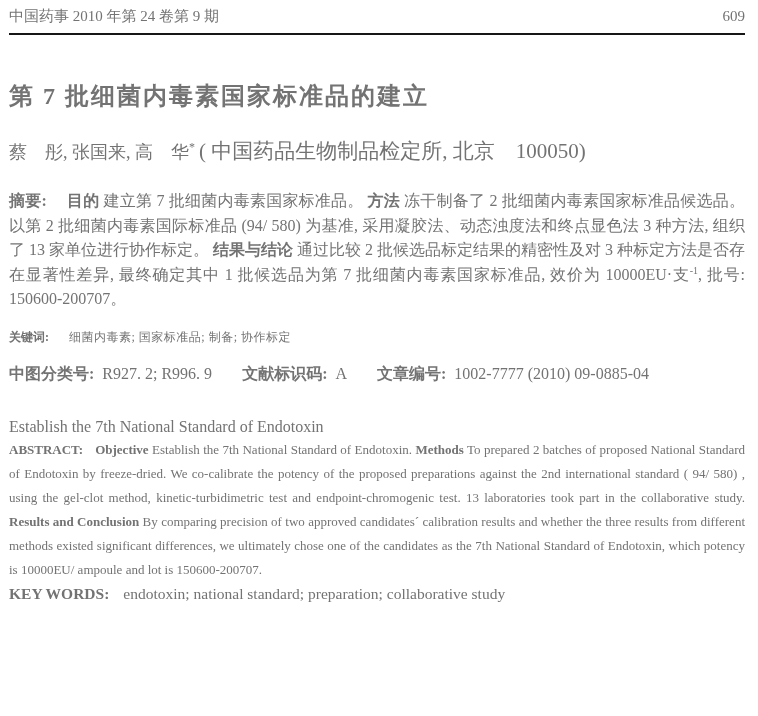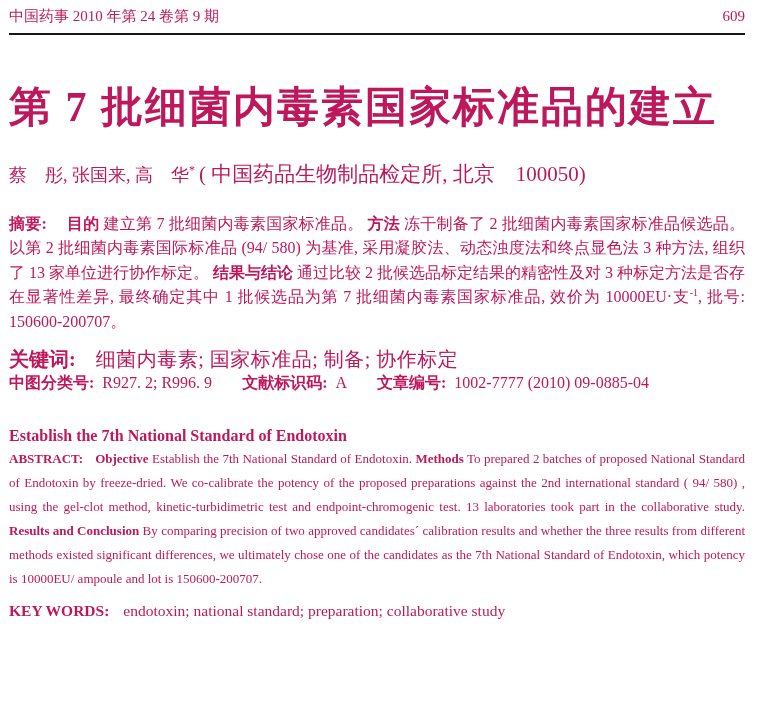--- a/index.html
+++ b/index.html
@@ -3,74 +3,74 @@
 <meta charset="utf-8">
 <style>
   html, body { margin:0; padding:0; background:#e8e8e8; }
   .page {
     position:relative;
     width:758px; height:716px;
     background:#ffffff;
     box-sizing:border-box;
     padding:6px 13px 0 9px;
     font-family:"Liberation Serif", serif;
-    color:#be185d;
+    color:#737373;
     overflow:hidden;
   }
   
   .header-row {
     display:flex; justify-content:space-between; align-items:flex-end;
     font-size:15px; line-height:20px;
     padding-bottom:7px;
     border-bottom:2px solid #161616;
   }
   
   .title-cn {
     margin:46px 0 0 0;
-    font-size:42px; font-weight:700;
+    font-size:24px; font-weight:700;
     letter-spacing:2px;
     line-height:1.25;
   }
   
   .authors-cn { margin-top:29px; font-size:18px; line-height:22px; }
   .authors-cn .star { font-size:12px; vertical-align:super; line-height:0; }
   .authors-cn .affil { font-size:21px; margin-left:4px; }
   
   .hei { font-family:Liberation Serif, serif; font-weight:700; }
   
   .abstract-cn {
     margin:26px 0 0 0;
     font-size:16px; line-height:24.5px;
     text-align:justify;
   }
   .abstract-cn .lead-label { margin-right:16px; }
   .abstract-cn .inline-label { margin:12px 4px; }
   .abstract-cn sup, .abstract-en-wrap sup { font-size:10px; line-height:0; }
   
-  .keywords-cn { margin-top:14px; font-size:20px; line-height:22px; }
+  .keywords-cn { margin-top:14px; font-size:12px; line-height:22px; }
   .keywords-cn .lead-label { margin-right:20px; }
   .keywords-cn .kw { letter-spacing:0.5px; }
-  .meta-line { margin-top:2px; font-size:16px; line-height:22px; }
+  .meta-line { margin-top:15px; font-size:16px; line-height:22px; }
   .meta-line .group { margin-right:30px; white-space:nowrap; }
   .meta-line .lbl { margin-right:8px; }
   
   .title-en {
     margin:31px 0 0 0;
-    font-size:16px; font-weight:700;
+    font-size:16px; font-weight:400;
     line-height:22px;
   }
   .authors-en { margin-top:6px; font-size:15.5px; line-height:24px; text-align:justify; }
   .authors-en .star { font-size:11px; vertical-align:super; line-height:0; }
   .abstract-en-wrap {
     margin:0; font-size:13px; line-height:24px;
     text-align:justify;
   }
   .abstract-en-wrap .b { font-weight:700; }
   .abstract-en-wrap .lead-label { margin-right:12px; }
-  .keywords-en { font-size:15.5px; line-height:24px;margin-top:8px; }
+  .keywords-en { font-size:15.5px; line-height:24px; }
   .keywords-en .lead-label { font-weight:700; margin-right:14px; }
 </style>
 </head>
 <body>
 
 <div class="page">
 
   <div class="header-row">
     <span>中国药事 2010 年第 24 卷第 9 期</span>
     <span>609</span>

